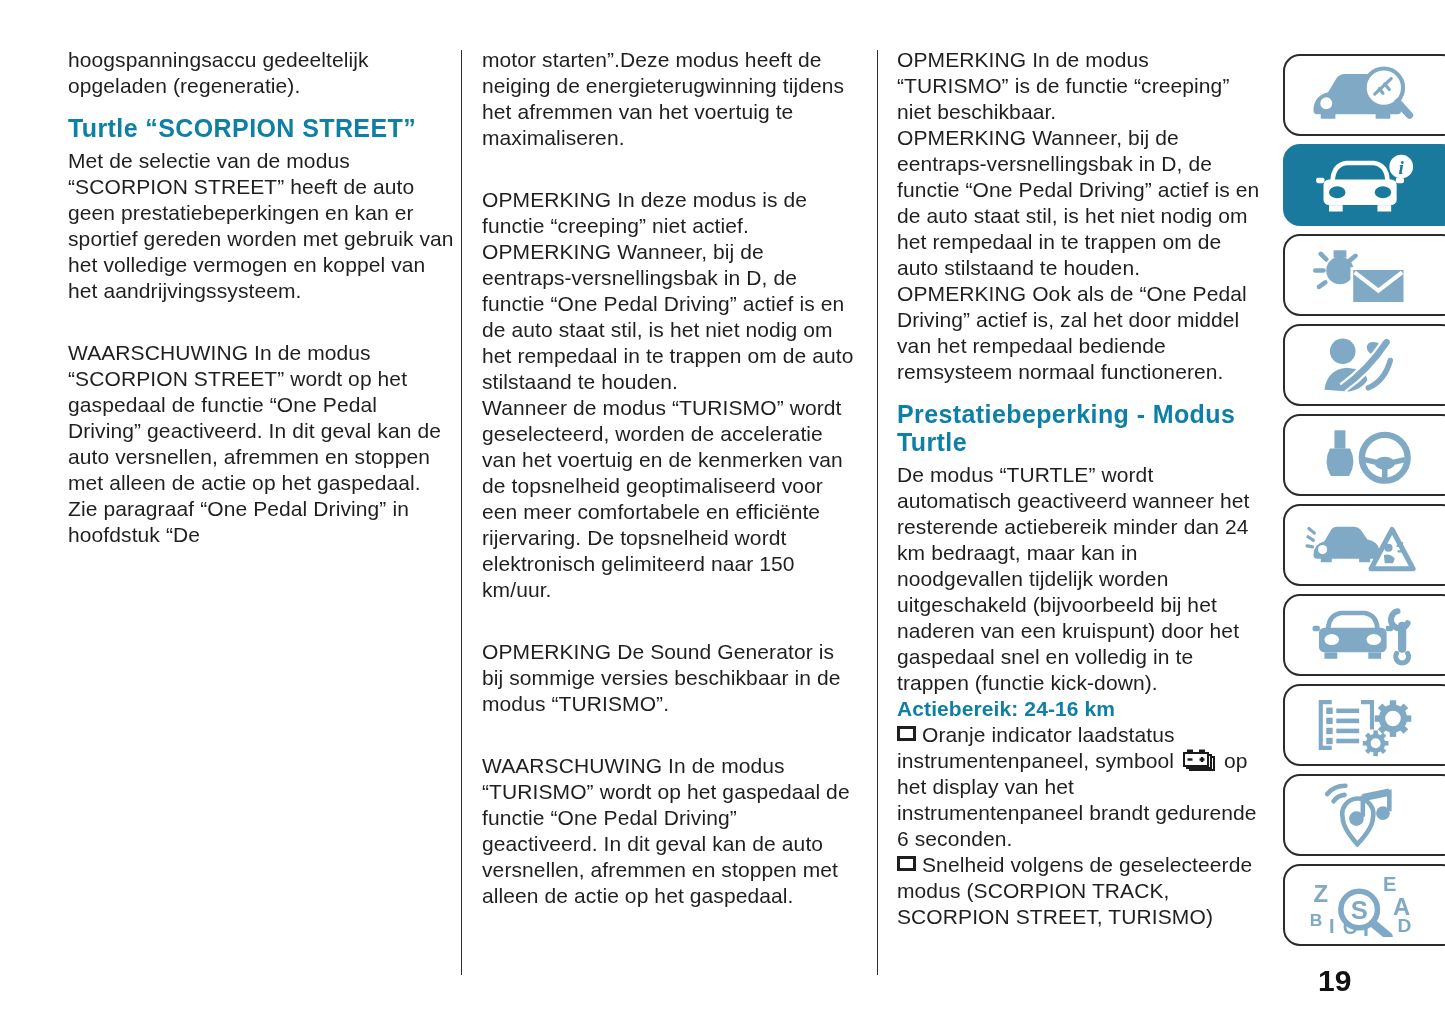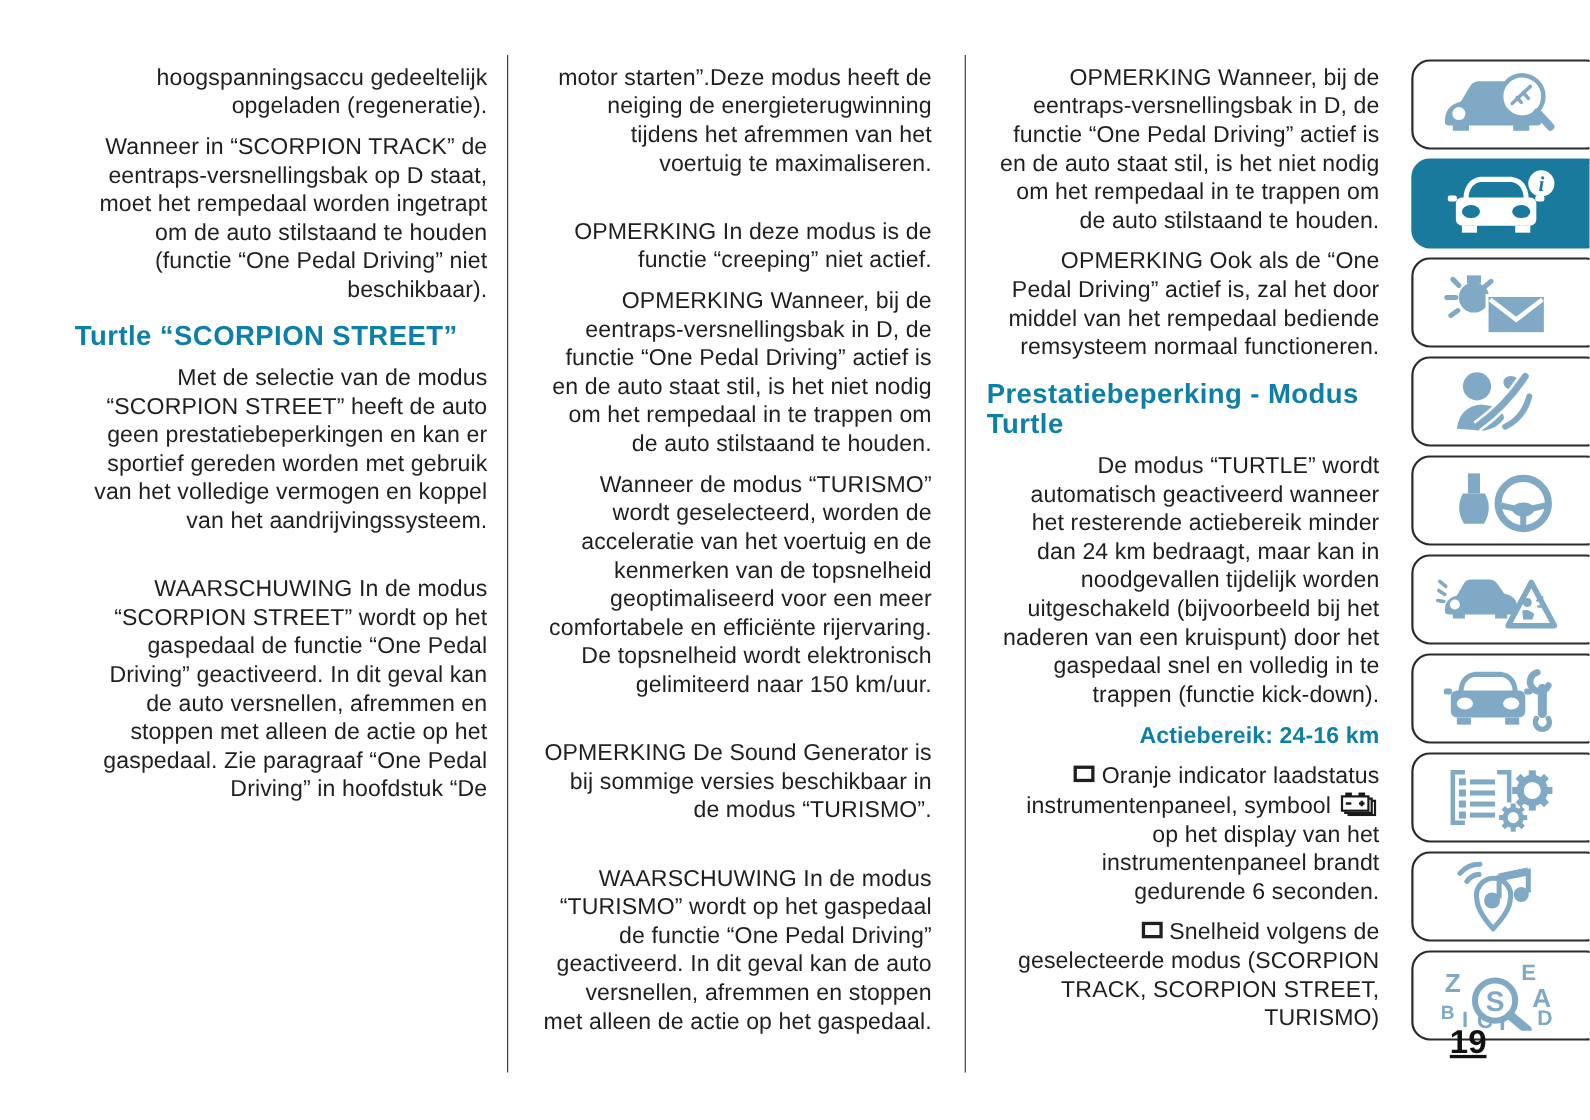--- a/index.html
+++ b/index.html
@@ -5,21 +5,21 @@
   html,body{margin:0;padding:0;}
   body{
     width:1445px;height:1018px;position:relative;overflow:hidden;
     background:#ffffff;color:#1f1f1f;
     font-family:"Liberation Sans","DejaVu Sans",sans-serif;
   }
   .col{position:absolute;top:47px;font-size:21px;line-height:26px;letter-spacing:.1px;}
   .col-1{left:68px;width:386px;}
   .col-2{left:482px;width:376px;}
   .col-3{left:897px;width:368px;}
-  .col p{margin:11px;text-align:right;}
+  .col p{margin:0;}
   .col p.gap{margin-top:36px;}
   h2{
     font-size:25px;line-height:28px;font-weight:bold;letter-spacing:.4px;
     color:var(--accent,#0e7fa6);margin:15px 0 6px 0;
   }
   .sub{color:var(--accent,#0e7fa6);font-weight:bold;margin:0;}
   .bullet .sq{
     display:inline-block;width:13px;height:9px;margin:0 6px 1px 0;
     border:3px solid #1f1f1f;vertical-align:baseline;
   }
@@ -30,49 +30,49 @@
   .divider-2{left:877px;}
   .tile{
     position:absolute;left:1283px;width:176px;height:82px;box-sizing:border-box;
     background:#fff;border:2px solid #2b2b2b;border-radius:17px;
     display:flex;align-items:center;cursor:pointer;
   }
   .tile svg{width:134px;height:64px;margin-left:9px;color:var(--icon,#7fa9c4);flex:none;}
   .tile.active{background:var(--tile,#1a7a9e);border-color:var(--tile,#1a7a9e);}
   .tile.active svg{color:#ffffff;}
   .page-number{
-    position:absolute;left:1318px;top:931px;width:60px;
-    font-size:30px;font-weight:bold;color:#111;text-decoration:underline;
+    position:absolute;left:1318px;top:964px;width:60px;
+    font-size:30px;font-weight:bold;color:#111;
   }
 </style>
 </head>
 <body>
 
 <div class="col col-1">
   <p>hoogspanningsaccu gedeeltelijk opgeladen (regeneratie).</p>
-  <p>Wanneer in “SCORPION TRACK” de eentraps-versnellingsbak op D staat, moet het rempedaal worden ingetrapt om de auto stilstaand te houden (functie “One Pedal Driving” niet beschikbaar).</p>
   <h2>Turtle “SCORPION STREET”</h2>
   <p>Met de selectie van de modus “SCORPION STREET” heeft de auto geen prestatiebeperkingen en kan er sportief gereden worden met gebruik van het volledige vermogen en koppel van het aandrijvingssysteem.</p>
   <p class="gap">WAARSCHUWING In de modus “SCORPION STREET” wordt op het gaspedaal de functie “One Pedal Driving” geactiveerd. In dit geval kan de auto versnellen, afremmen en stoppen met alleen de actie op het gaspedaal. Zie paragraaf “One Pedal Driving” in hoofdstuk “De</p>
 </div>
 
 <div class="divider divider-1"></div>
 
 <div class="col col-2">
   <p>motor starten”.Deze modus heeft de neiging de energieterugwinning tijdens het afremmen van het voertuig te maximaliseren.</p>
   <p class="gap">OPMERKING In deze modus is de functie “creeping” niet actief.</p>
   <p>OPMERKING Wanneer, bij de eentraps-versnellingsbak in D, de functie “One Pedal Driving” actief is en de auto staat stil, is het niet nodig om het rempedaal in te trappen om de auto stilstaand te houden.</p>
   <p>Wanneer de modus “TURISMO” wordt geselecteerd, worden de acceleratie van het voertuig en de kenmerken van de topsnelheid geoptimaliseerd voor een meer comfortabele en efficiënte rijervaring. De topsnelheid wordt elektronisch gelimiteerd naar 150 km/uur.</p>
   <p class="gap">OPMERKING De Sound Generator is bij sommige versies beschikbaar in de modus “TURISMO”.</p>
   <p class="gap">WAARSCHUWING In de modus “TURISMO” wordt op het gaspedaal de functie “One Pedal Driving” geactiveerd. In dit geval kan de auto versnellen, afremmen en stoppen met alleen de actie op het gaspedaal.</p>
 </div>
 
 <div class="divider divider-2"></div>
 
 <div class="col col-3">
+  <p>OPMERKING In de modus “TURISMO” is de functie “creeping” niet beschikbaar.</p>
   <p>OPMERKING Wanneer, bij de eentraps-versnellingsbak in D, de functie “One Pedal Driving” actief is en de auto staat stil, is het niet nodig om het rempedaal in te trappen om de auto stilstaand te houden.</p>
   <p>OPMERKING Ook als de “One Pedal Driving” actief is, zal het door middel van het rempedaal bediende remsysteem normaal functioneren.</p>
   <h2>Prestatiebeperking - Modus Turtle</h2>
   <p>De modus “TURTLE” wordt automatisch geactiveerd wanneer het resterende actiebereik minder dan 24 km bedraagt, maar kan in noodgevallen tijdelijk worden uitgeschakeld (bijvoorbeeld bij het naderen van een kruispunt) door het gaspedaal snel en volledig in te trappen (functie kick-down).</p>
   <p class="sub">Actiebereik: 24-16 km</p>
   <p class="bullet"><span class="sq"></span><span>Oranje indicator laadstatus instrumentenpaneel, symbool</span>
     <svg class="battery" width="34" height="23" viewBox="0 0 34 23">
       <g fill="none" stroke="#1a1a1a" stroke-width="2">
         <rect x="8" y="9" width="24" height="13" fill="#fff"></rect>
         <rect x="5" y="7" width="24" height="13" fill="#fff"></rect>

